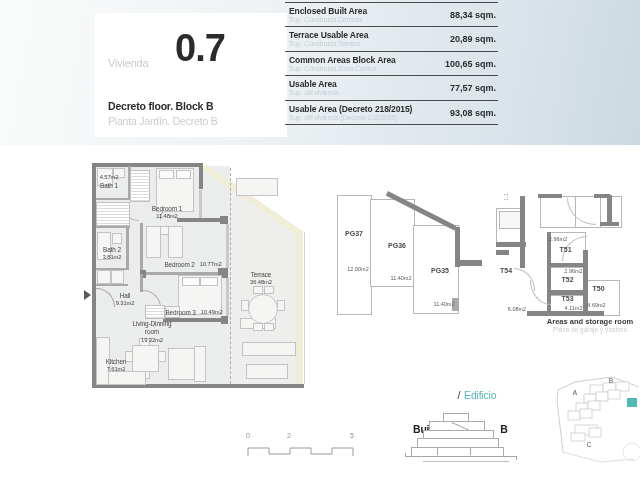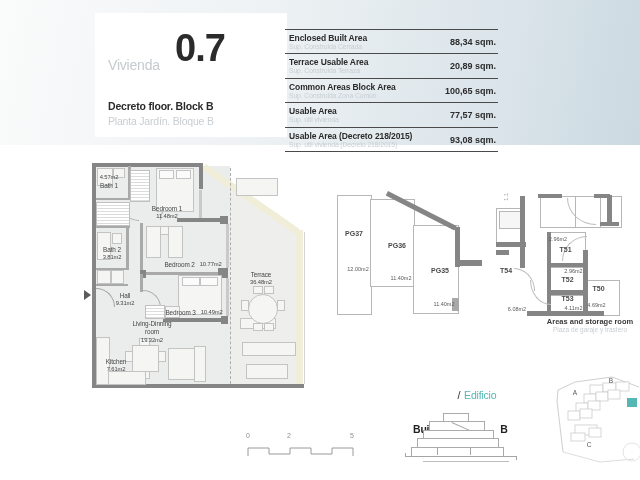--- a/index.html
+++ b/index.html
@@ -4,26 +4,26 @@
 <style>
   html,body{margin:0;padding:0;background:#fff;}
   #page{position:relative;width:640px;height:480px;background:#ffffff;overflow:hidden;
         font-family:"Liberation Sans",sans-serif;color:#2b2b2b;}
   .abs{position:absolute;}
   
   #header-band{position:absolute;left:0;top:0;width:640px;height:145px;
     background:linear-gradient(100deg,#fafbfb 0%,#eef2f4 40%,#d9e3e9 80%,#cbd9e1 100%);}
   #title-card{position:absolute;left:95px;top:13px;width:192px;height:124px;background:#ffffff;}
   .t-title{position:absolute;left:13px;top:26px;font-size:15px;font-weight:bold;letter-spacing:-.2px;}
-  .t-sub{position:absolute;left:13px;top:44px;font-size:14px;color:#c6cbce;letter-spacing:-.2px;}
+  .t-sub{position:absolute;left:13px;top:44px;font-size:11px;color:#c6cbce;letter-spacing:-.2px;}
   .t-num{position:absolute;left:80px;top:14px;width:105px;text-align:left;font-size:38px;font-weight:bold;letter-spacing:-1px;}
   .t-floor{position:absolute;left:13px;top:87px;font-size:10.5px;font-weight:bold;letter-spacing:-.2px;}
   .t-floor-es{position:absolute;left:13px;top:102px;font-size:10.5px;color:#c9ced2;letter-spacing:-.2px;}
   
-  #area-table{position:absolute;left:285px;top:29px;width:213px;}
+  #area-table{position:absolute;left:285px;top:2px;width:213px;}
   .t-row{position:relative;height:23.4px;border-top:1px solid #4a4a4a;}
   .t-row:last-child{border-bottom:1px solid #4a4a4a;}
   .t-en{position:absolute;left:4px;top:3px;font-size:8.5px;font-weight:bold;letter-spacing:-.1px;}
   .t-es{position:absolute;left:4px;top:13px;font-size:6.8px;color:#c9ced2;letter-spacing:-.1px;}
   .t-val{position:absolute;right:2px;top:7px;font-size:9px;font-weight:bold;}
   
   .wall{position:absolute;background:#858585;}
   .twall{position:absolute;background:#a9a9a9;}
   .glass{position:absolute;background:#c9c9c9;}
   .thin{position:absolute;border:1px solid #b7b7b7;background:#fff;}
@@ -49,21 +49,21 @@
 </head>
 <body>
 
 <div id="page">
 
   <div id="header-band">
     <div id="title-card">
       <div class="t-sub">Vivienda</div>
       <div class="t-num">0.7</div>
       <div class="t-floor">Decreto floor.  Block B</div>
-      <div class="t-floor-es">Planta Jardín.  Bloque B</div>
+      <div class="t-floor-es">Planta Jardín.  Decreto B</div>
     </div>
 
     <div id="area-table">
       <div class="t-row">
         <div class="t-en">Enclosed Built Area</div>
         <div class="t-es">Sup. Construida Cerrada</div>
         <div class="t-val">88,34 sqm.</div>
       </div>
       <div class="t-row">
         <div class="t-en">Terrace Usable Area</div>

